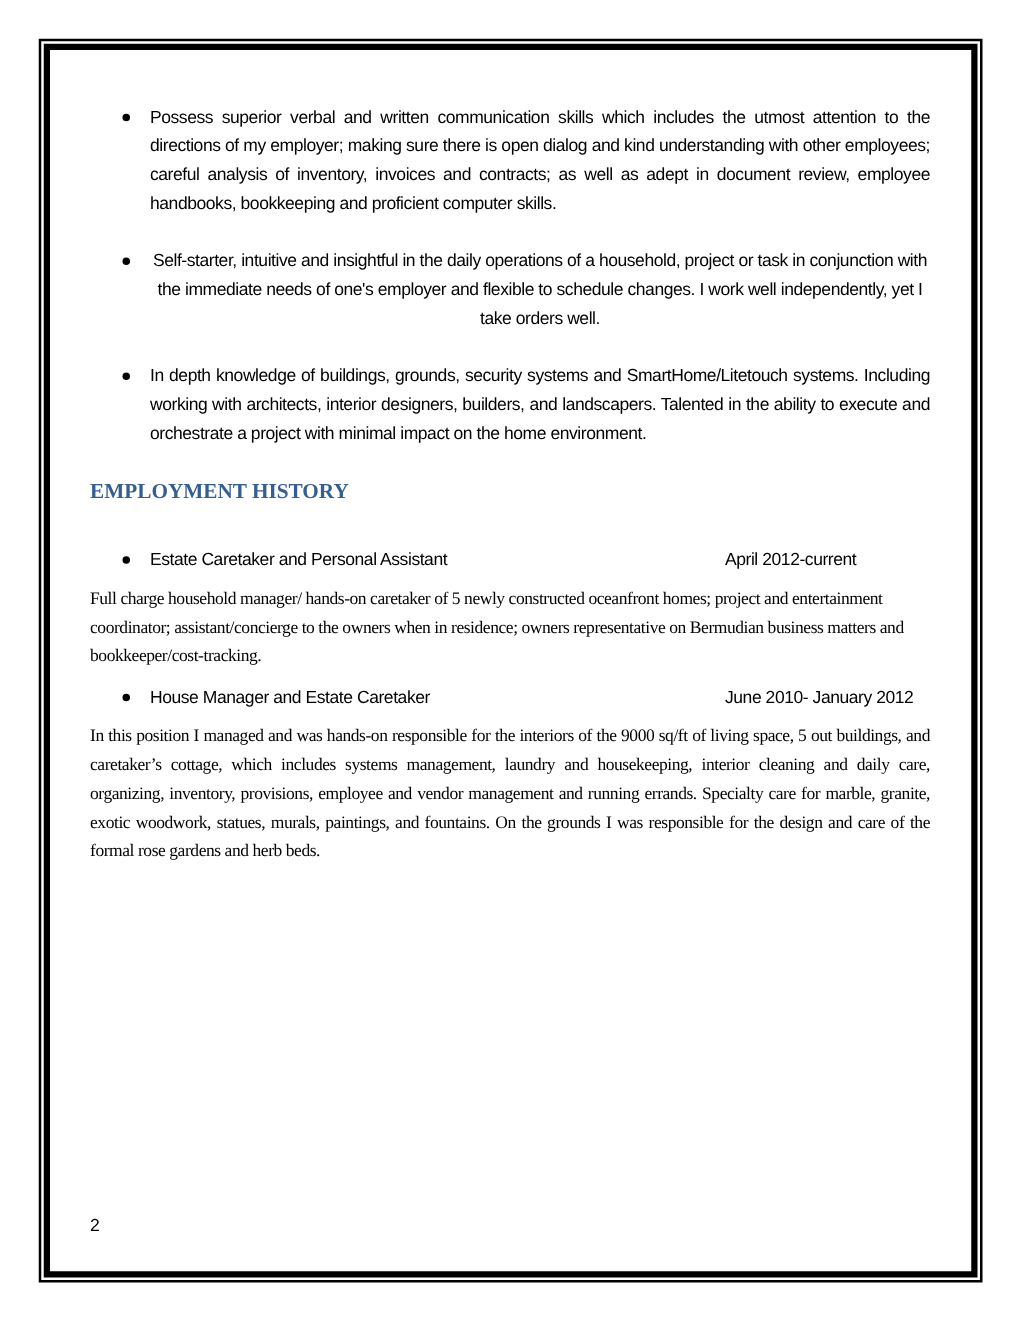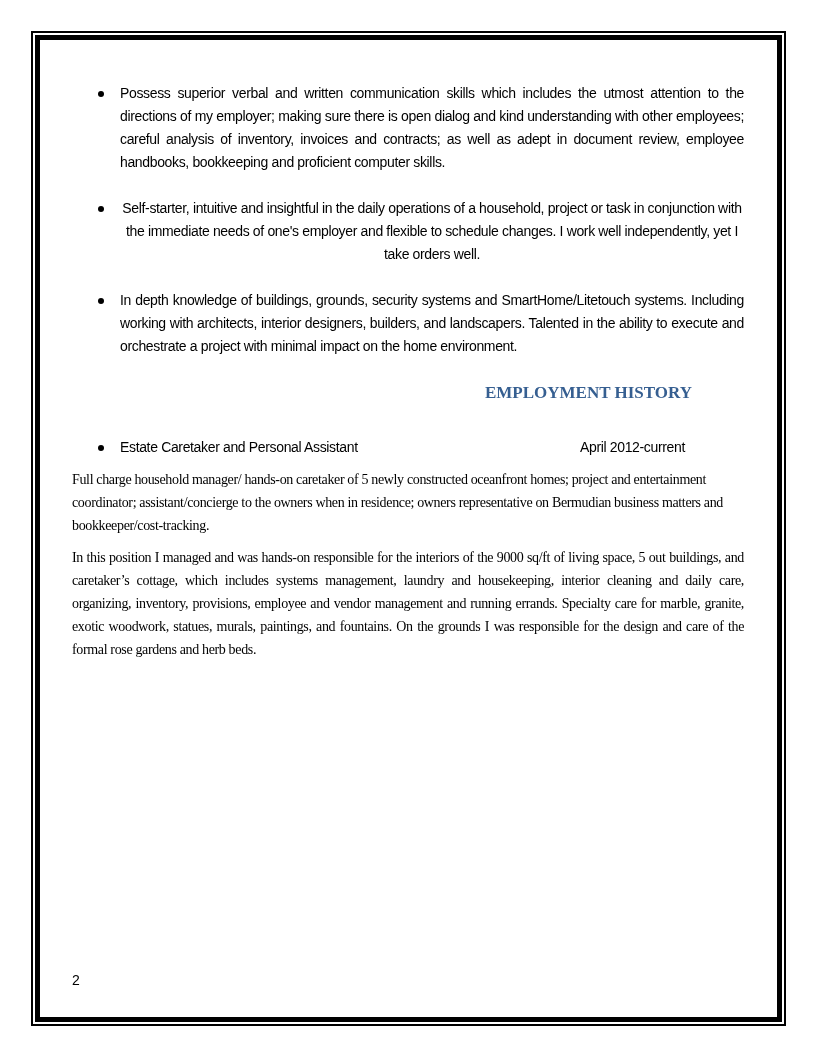--- a/index.html
+++ b/index.html
@@ -56,21 +56,21 @@
     width: 6px;
     height: 6px;
     border-radius: 50%;
     background: #000;
   }
   .section-heading {
     font-family: "Liberation Serif", "DejaVu Serif", serif;
     font-weight: bold;
     font-size: 17px;
     color: #365F91;
-    text-align: right;
+    text-align: left;
     letter-spacing: 0;
     margin-top: 14px;
     margin-bottom: 32px;
     padding-right: 52px;
   }
   .job-row {
     position: relative;
     padding-left: 48px;
     height: 23px;
     margin-bottom: 9px;
@@ -128,17 +128,22 @@
 
   <div class="section-heading">EMPLOYMENT HISTORY</div>
 
   <div class="job-row">
     <span class="bullet-dot"></span>
     <span class="job-title">Estate Caretaker and Personal Assistant</span>
     <span class="job-dates">April 2012-current</span>
   </div>
   <div class="job-desc">Full charge household manager/ hands-on caretaker of 5 newly constructed oceanfront homes; project and entertainment coordinator; assistant/concierge to the owners when in residence; owners representative on Bermudian business matters and bookkeeper/cost-tracking.</div>
 
+  <div class="job-row">
+    <span class="bullet-dot"></span>
+    <span class="job-title">House Manager and Estate Caretaker</span>
+    <span class="job-dates">June 2010- January 2012</span>
+  </div>
   <div class="job-desc justify">In this position I managed and was hands-on responsible for the interiors of the 9000 sq/ft of living space, 5 out buildings, and caretaker’s cottage, which includes systems management, laundry and housekeeping, interior cleaning and daily care, organizing, inventory, provisions, employee and vendor management and running errands. Specialty care for marble, granite, exotic woodwork, statues, murals, paintings, and fountains.  On the grounds I was responsible for the design and care of the formal rose gardens and herb beds.</div>
 
 </div>
 
 <div class="page-number">2</div>
 
 </body></html>

